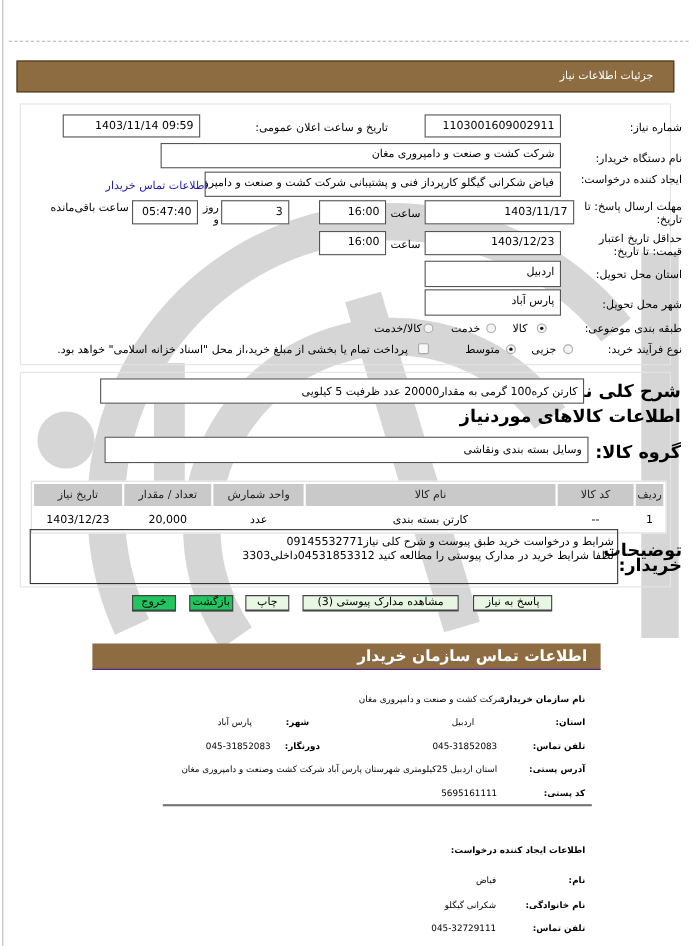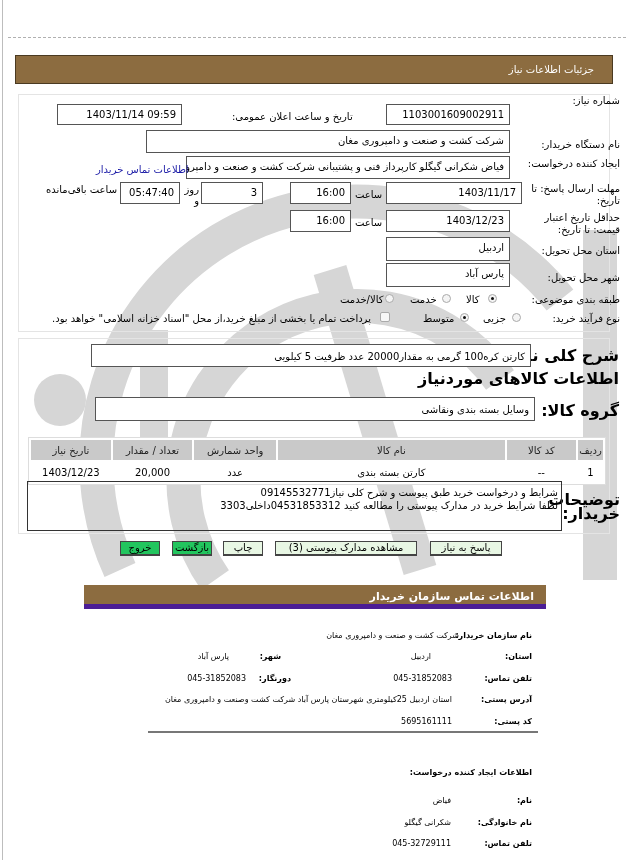--- a/index.html
+++ b/index.html
@@ -34,22 +34,22 @@
   table.items td { height:18px; font-size:10px; text-align:center; background:#fff; }
   .desc { position:absolute; left:27px; top:481px; width:535px; height:50px; border:1px solid #333; box-sizing:border-box; direction:rtl; text-align:right; padding:4px 3px 0 3px; font-size:10px; line-height:13px; }
   .btn {
     position:absolute; height:15px; border:1px solid #444; border-bottom-width:2px; border-left-width:1px; box-sizing:border-box;
     font-size:10px; line-height:12px; text-align:center; direction:rtl; cursor:pointer;
   }
   .btn.green { background:#e8f7e4; }
   .btn.pink { background:#22c55e; }
   .sec2bar {
     position:absolute; left:84px; top:585px; width:462px; height:24px; background:#8c6c40;
-    color:#fff; font-weight:bold; direction:rtl; padding-right:12px; line-height:24px; font-size:11px; box-sizing:border-box;
-    border-bottom:5px solid #4c1d95;
+    color:#fff; font-weight:bold; direction:rtl; padding-right:12px; line-height:24px; font-size:14px; box-sizing:border-box;
+    border-bottom:1px solid #4c1d95;
   }
   .sep { position:absolute; left:148px; top:731px; width:390px; border-top:2px solid #777; }
   .small { font-size:8px; }
   .small-b { font-size:8px; font-weight:bold; }
 </style>
 </head>
 <body>
 
 <div class="leftline"></div>
 <div class="dotted"></div>
@@ -66,21 +66,21 @@
     <rect x="140" y="180" width="28" height="120"></rect>
   </g>
 </svg>
 
 <div class="titlebar">
   <span>جزئیات اطلاعات نیاز</span>
 </div>
 
 <div class="panel" style="top:94px;height:238px;"></div>
 
-<div class="lbl" style="right:14px;top:95px;">شماره نیاز:</div>
+<div class="lbl" style="right:14px;top:111px;">شماره نیاز:</div>
 <div class="box ltr" style="left:386px;top:104px;width:124px;height:21px;">1103001609002911</div>
 <div class="lbl" style="left:192px;top:111px;margin-left:40px;">تاریخ و ساعت اعلان عمومی:</div>
 <div class="box ltr" style="left:57px;top:104px;width:125px;height:21px;">1403/11/14 09:59</div>
 
 <div class="lbl" style="right:14px;top:139px;">نام دستگاه خریدار:</div>
 <div class="box" style="left:146px;top:130px;width:364px;height:23px;">شرکت کشت و صنعت و دامپروری مغان</div>
 
 <div class="lbl" style="right:14px;top:158px;width:100px;">ایجاد کننده درخواست:</div>
 <div class="box" style="left:186px;top:156px;width:324px;height:23px;">فیاض شکرانی گیگلو کارپرداز فنی و پشتیبانی شرکت کشت و صنعت و دامپروری مغان</div>
 <div class="link" style="left:96px;top:164px;">اطلاعات تماس خریدار</div>

